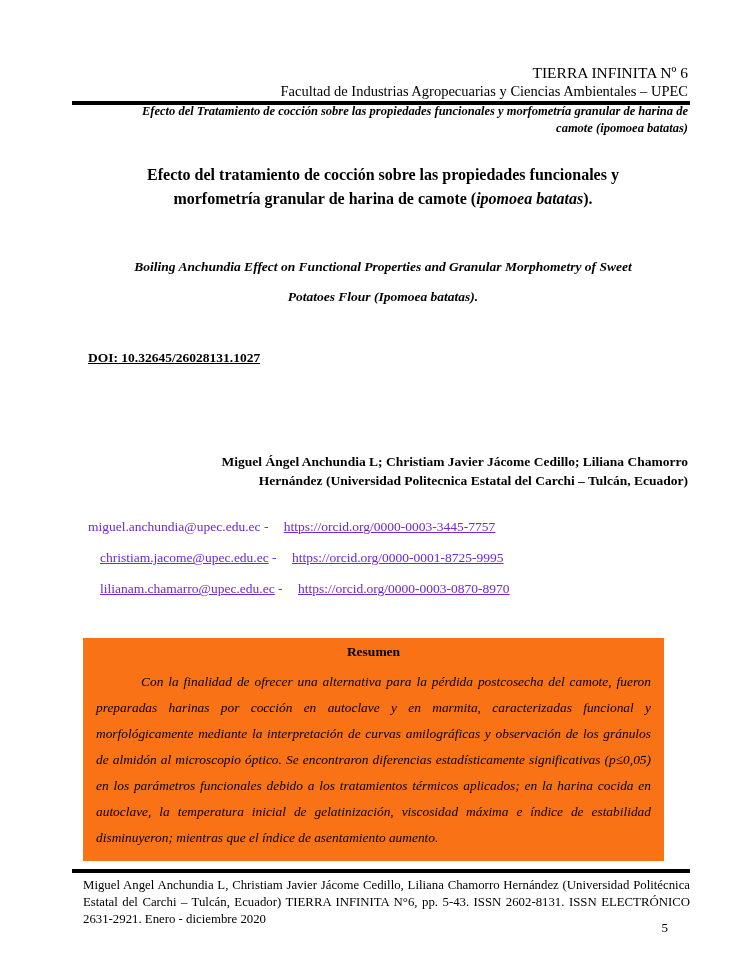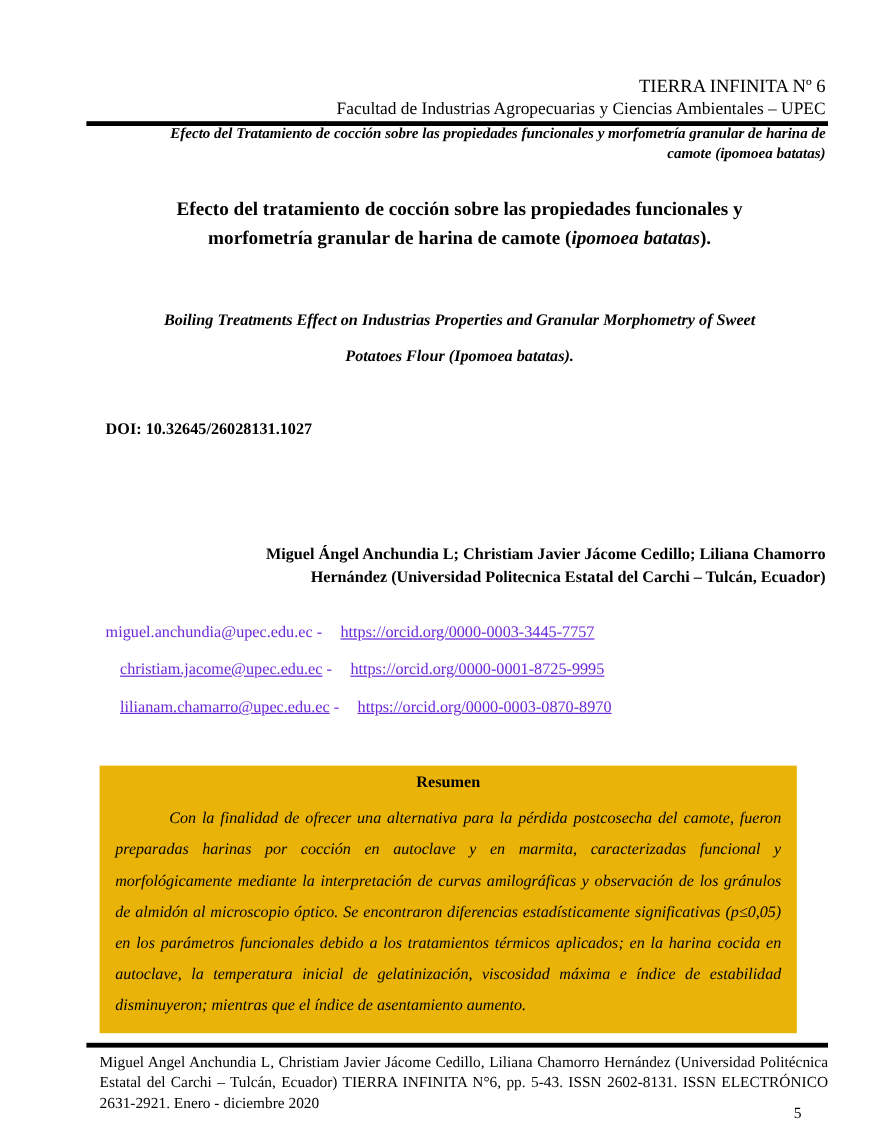--- a/index.html
+++ b/index.html
@@ -75,20 +75,21 @@
   }
   .italic { font-style: italic; }
 
   
   .doi-line {
     position: absolute;
     top: 350px;
     left: 88px;
     font-weight: bold;
     font-size: 13.5px;
+    text-decoration: underline;
   }
   .dates-line {
     position: absolute;
     top: 422px;
     left: 78px;
     right: 58px;
     text-align: center;
     font-weight: bold;
     font-size: 13.5px;
   }
@@ -174,39 +175,39 @@
   <div class="rule rule-top"></div>
 
   <div class="title-es">
     <div>Efecto del tratamiento de cocción sobre las propiedades funcionales y</div>
     <div>
       <span>morfometría granular de harina de camote (</span><span class="italic">ipomoea batatas</span><span>).</span>
     </div>
   </div>
 
   <div class="title-en">
-    <div>Boiling Treatments Effect on Industrias Properties and Granular Morphometry of Sweet</div>
+    <div>Boiling Anchundia Effect on Functional Properties and Granular Morphometry of Sweet</div>
     <div>Potatoes Flour (Ipomoea batatas).</div>
   </div>
 
   <div class="doi-line">DOI: 10.32645/26028131.1027</div>
 
 
   <div class="authors-block">
     <div>Miguel Ángel Anchundia L; Christiam Javier Jácome Cedillo; Liliana Chamorro</div>
     <div>Hernández (Universidad Politecnica Estatal del Carchi – Tulcán, Ecuador)</div>
   </div>
 
   <div class="contacts-block">
       <div class="contact-line"><span class="">miguel.anchundia@upec.edu.ec</span><span> - </span><span class="u">https://orcid.org/0000-0003-3445-7757</span></div>
       <div class="contact-line"><span class="u">christiam.jacome@upec.edu.ec</span><span> - </span><span class="u">https://orcid.org/0000-0001-8725-9995</span></div>
       <div class="contact-line"><span class="u">lilianam.chamarro@upec.edu.ec</span><span> - </span><span class="u">https://orcid.org/0000-0003-0870-8970</span></div>
     </div>
 
-  <div class="abstract-box" style="background: #eab308;">
+  <div class="abstract-box" style="background: #f97316;">
     <div class="abstract-heading">Resumen</div>
     <div class="abstract-text">Con la finalidad de ofrecer una alternativa para la pérdida postcosecha del camote, fueron preparadas harinas por cocción en autoclave y en marmita, caracterizadas funcional y morfológicamente mediante la interpretación de curvas amilográficas y observación de los gránulos de almidón al microscopio óptico. Se encontraron diferencias estadísticamente significativas (p≤0,05) en los parámetros funcionales debido a los tratamientos térmicos aplicados; en la harina cocida en autoclave, la temperatura inicial de gelatinización, viscosidad máxima e índice de estabilidad disminuyeron; mientras que el índice de asentamiento aumento.</div>
   </div>
 
   <div class="rule rule-bottom"></div>
   <div class="footer-citation">Miguel Angel Anchundia L, Christiam Javier Jácome Cedillo, Liliana Chamorro Hernández (Universidad Politécnica Estatal del Carchi – Tulcán, Ecuador) TIERRA INFINITA N°6, pp. 5-43. ISSN 2602-8131. ISSN ELECTRÓNICO 2631-2921. Enero - diciembre 2020</div>
   <div class="page-number">5</div>
 
 </div>
 

